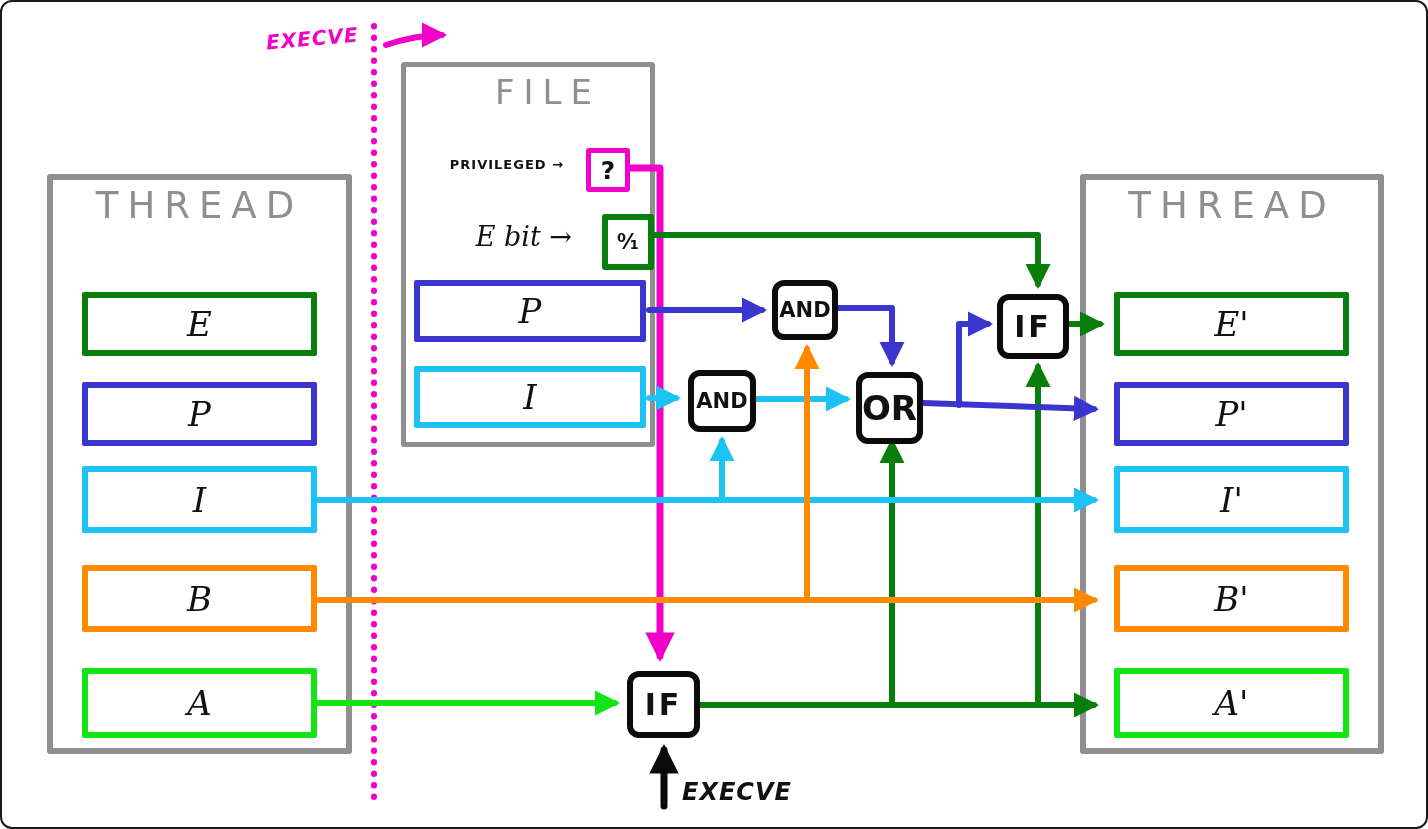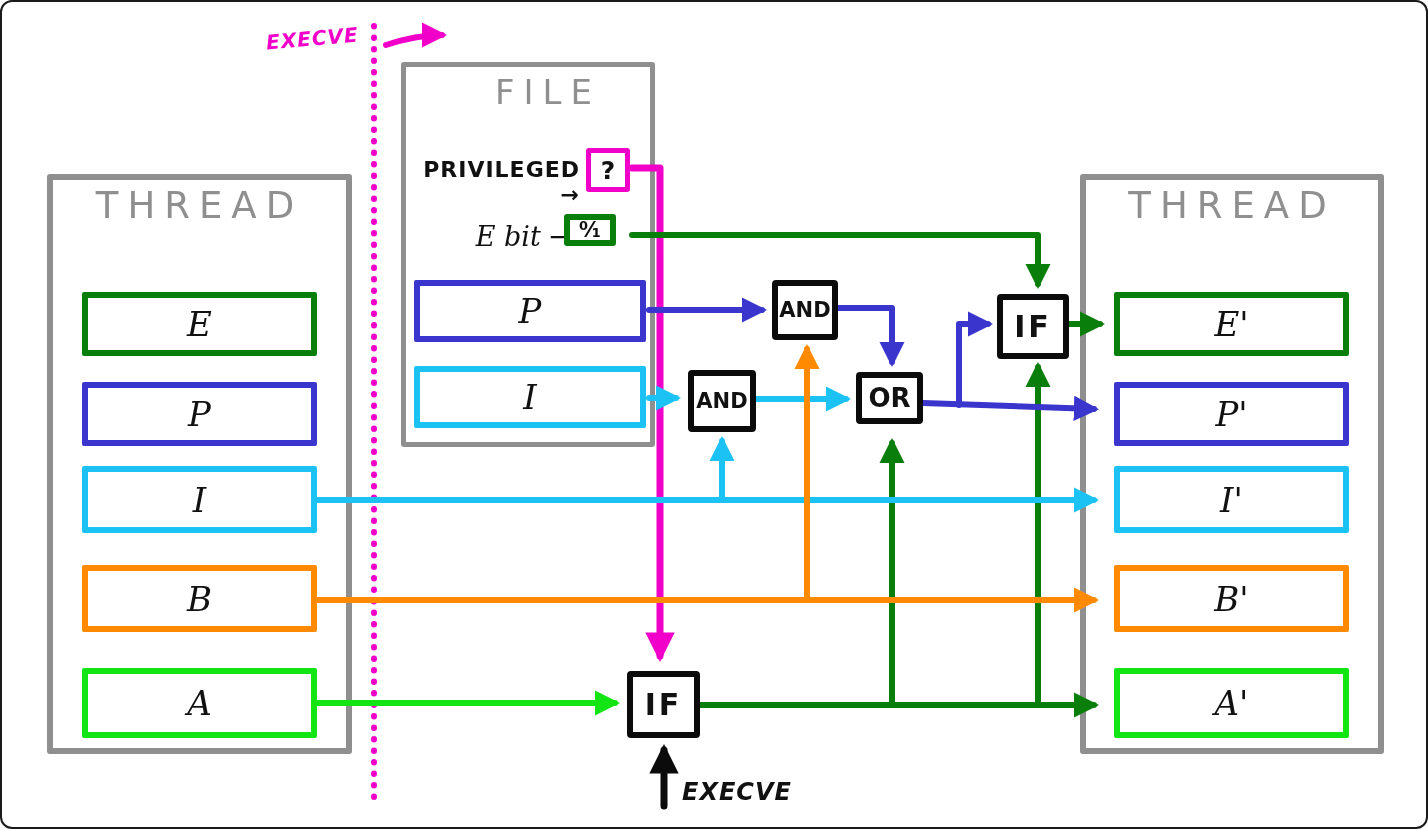--- a/index.html
+++ b/index.html
@@ -15,21 +15,21 @@
   .container-box{position:absolute;border:6px solid var(--gray);border-radius:3px;z-index:1;background:transparent;}
   .big-title{position:absolute;z-index:1;color:var(--gray);font-size:37px;letter-spacing:9px;
              text-align:center;font-family:"DejaVu Sans",sans-serif;}
   .cap{position:absolute;z-index:3;background:#fff;display:flex;align-items:center;justify-content:center;
        font-family:"DejaVu Serif",serif;font-style:italic;font-size:34px;color:#111;border-radius:2px;}
   .b-green{border:6px solid var(--green);}
   .b-blue{border:6px solid var(--blue);}
   .b-cyan{border:6px solid var(--cyan);}
   .b-orange{border:6px solid var(--orange);}
   .b-lime{border:6px solid var(--lime);}
-  .gate{position:absolute;z-index:3;background:#fff;border:6px solid var(--black);border-radius:4px;
+  .gate{position:absolute;z-index:3;background:#fff;border:6px solid var(--black);border-radius:12px;
         display:flex;align-items:center;justify-content:center;font-weight:bold;color:#111;
         font-family:"DejaVu Sans",sans-serif;}
   .smallbox{position:absolute;z-index:3;background:#fff;display:flex;align-items:center;justify-content:center;
         font-weight:bold;color:#111;border-radius:3px;}
   .hand-label{position:absolute;z-index:3;color:#111;font-family:"DejaVu Sans",sans-serif;}
   .mk-magenta{fill:var(--magenta);} .mk-blue{fill:var(--blue);} .mk-cyan{fill:var(--cyan);}
   .mk-orange{fill:var(--orange);} .mk-green{fill:var(--green);} .mk-lime{fill:var(--lime);}
   .mk-black{fill:var(--black);}
   .st-magenta{stroke:var(--magenta);} .st-blue{stroke:var(--blue);} .st-cyan{stroke:var(--cyan);}
   .st-orange{stroke:var(--orange);} .st-green{stroke:var(--green);} .st-lime{stroke:var(--lime);}
@@ -135,37 +135,37 @@
       <span>A'</span>
     </div>
 
   <div class="cap b-blue" style="left:412px;top:278px;width:232px;height:62px;">
       <span>P</span>
     </div>
   <div class="cap b-cyan" style="left:412px;top:364px;width:232px;height:62px;">
       <span>I</span>
     </div>
 
-  <div class="hand-label" style="left:404px;top:155px;width:174px;text-align:right;font-weight:bold;font-size:22px;letter-spacing:1px;">PRIVILEGED →</div>
+  <div class="hand-label" style="left:388px;top:155px;width:174px;text-align:right;font-weight:bold;font-size:13px;letter-spacing:1px;">PRIVILEGED →</div>
   <div class="smallbox" style="left:584px;top:146px;width:44px;height:44px;border:5px solid var(--magenta);font-size:25px;">
       <span>?</span>
     </div>
 
   <div class="hand-label" style="left:420px;top:219px;width:150px;text-align:right;font-style:italic;font-size:27px;font-family:'DejaVu Serif',serif;">E bit →</div>
-  <div class="smallbox" style="left:562px;top:212px;width:52px;height:32px;border:6px solid var(--green);font-size:21px;">
+  <div class="smallbox" style="left:600px;top:212px;width:52px;height:56px;border:6px solid var(--green);font-size:21px;">
       <span>⁰⁄₁</span>
     </div>
 
   <div class="gate" style="left:770px;top:278px;width:66px;height:60px;font-size:21px;">
       <span>AND</span>
     </div>
   <div class="gate" style="left:686px;top:368px;width:68px;height:62px;font-size:21px;">
       <span>AND</span>
     </div>
-  <div class="gate" style="left:854px;top:370px;width:67px;height:52px;font-size:26px;">
+  <div class="gate" style="left:854px;top:370px;width:67px;height:72px;font-size:34px;">
       <span>OR</span>
     </div>
   <div class="gate" style="left:995px;top:292px;width:72px;height:65px;font-size:30px;letter-spacing:3px;">
       <span>IF</span>
     </div>
   <div class="gate" style="left:625px;top:669px;width:73px;height:67px;font-size:30px;letter-spacing:3px;">
       <span>IF</span>
     </div>
 
   <div class="hand-label" style="left:264px;top:24px;width:104px;color:var(--magenta);font-weight:bold;font-style:italic;font-size:20px;letter-spacing:1px;transform:rotate(-5deg);">EXECVE</div>

